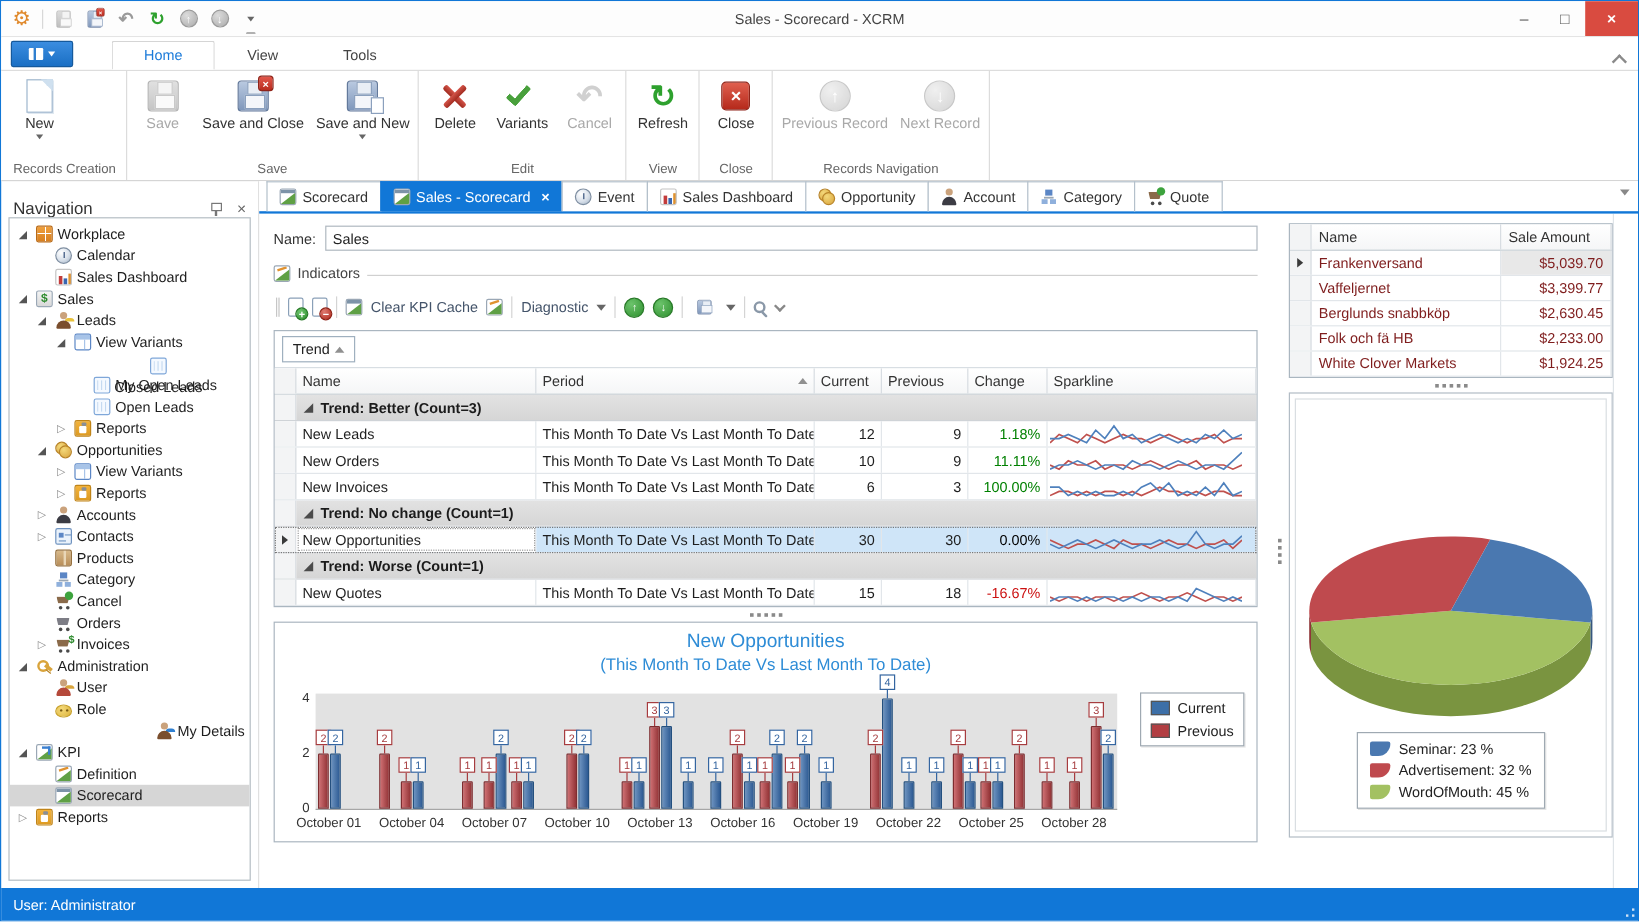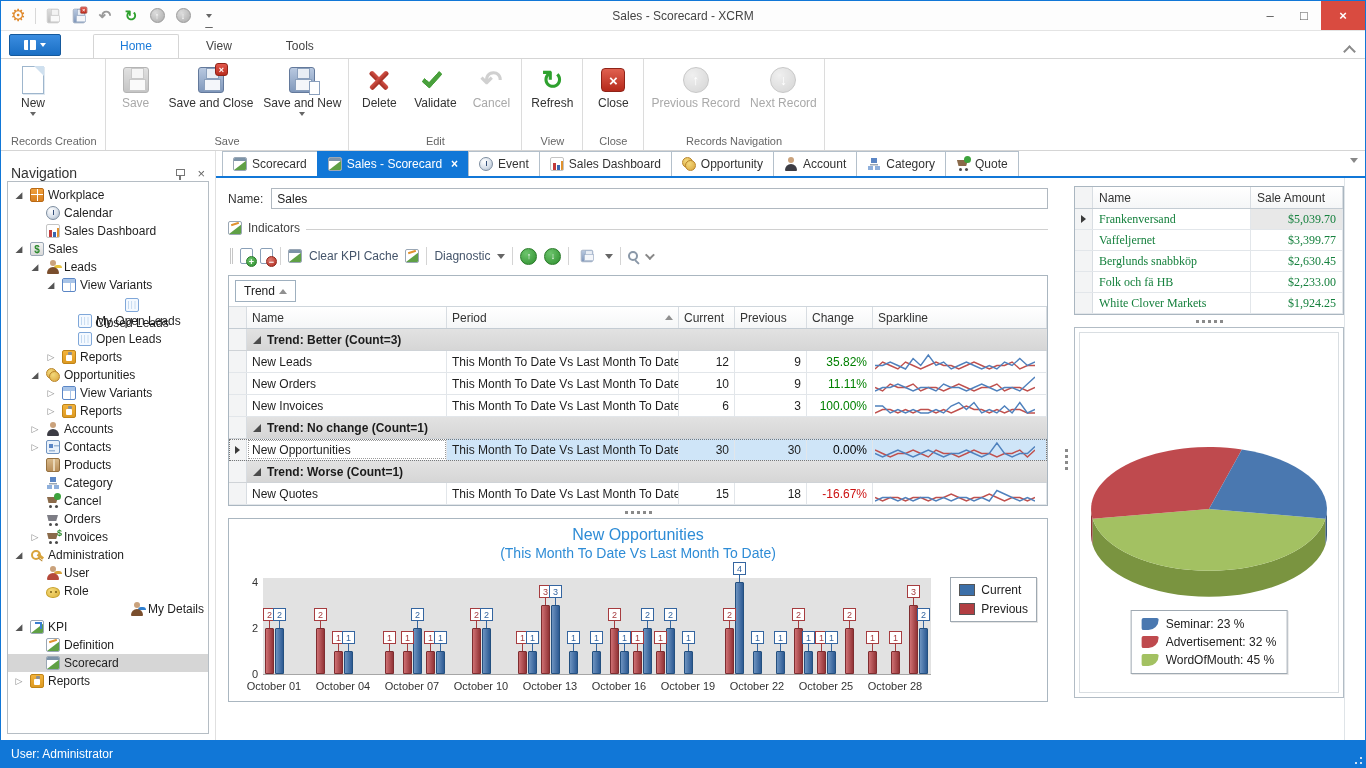--- a/index.html
+++ b/index.html
@@ -155,21 +155,21 @@
   .bar-legend { position:absolute; right:10px; top:58px; border:1px solid #9fa9b2; background:#fff; padding:5px 8px; display:flex; flex-direction:column; gap:5px; box-shadow:1px 1px 0 #e4e4e4; }
   .bl-item { display:flex; align-items:center; gap:6px; font-size:12px; color:#222; }
   .bl-swatch { width:16px; height:12px; border:1px solid #555; }
 
   
   .right-panel { width:270px; display:flex; flex-direction:column; padding-top:8px; }
   .sales-table { border:1px solid #aab6c0; background:#fff; }
   .st-header { display:flex; height:22px; background:linear-gradient(#fff,#f5f6f7); border-bottom:1px solid #c4ccd3; }
   .st-hcell { display:flex; align-items:center; padding:0 6px; border-right:1px solid #d8dde2; font-size:12px; color:#333; }
   .st-row { display:flex; height:21px; border-bottom:1px solid #e2e6ea; }
-  .st-cell { display:flex; align-items:center; padding:0 6px; border-right:1px solid #e2e6ea; font-size:12px; color:#15803d; white-space:nowrap; overflow:hidden;font-family:Liberation Serif, serif; }
+  .st-cell { display:flex; align-items:center; padding:0 6px; border-right:1px solid #e2e6ea; font-size:12px; color:#7f1d1d; white-space:nowrap; overflow:hidden; }
   .st-row.sel .amt { background:#e8e8e8; }
   .pie-panel { border:1px solid #b2bcc5; background:#fff; height:371px; padding:4px; }
   .pie-inner { border:1px solid #d9dee2; height:100%; position:relative; }
   .pie-legend { position:absolute; left:50%; transform:translateX(-50%); bottom:18px; border:1px solid #9fa9b2; background:#fff; padding:6px 10px; display:flex; flex-direction:column; gap:4px; box-shadow:1px 1px 0 #e4e4e4; }
   .pl-item { display:flex; align-items:center; gap:7px; font-size:12px; color:#222; white-space:nowrap; }
   .pl-swatch { width:17px; height:12px; border-radius:2px 2px 11px 2px; }
   .right-strip { flex:1; border-left:1px solid #dfe4e8; }
 
   
   .statusbar { height:27px; background:#1177d7; display:flex; align-items:center; color:#fff; font-size:12px; padding:0 10px; position:relative; }
@@ -332,21 +332,21 @@
           <div class="rb-btn">
             <div class="ico32">
               <span class="i-xred"></span>
             </div>
             <div class="rb-label">Delete</div>
           </div>
           <div class="rb-btn">
             <div class="ico32">
               <span class="i-check"></span>
             </div>
-            <div class="rb-label">Validate</div>
+            <div class="rb-label">Variants</div>
           </div>
           <div class="rb-btn dis">
             <div class="ico32">
               <span class="i-undo">↶</span>
             </div>
             <div class="rb-label">Cancel</div>
           </div>
         </div>
         <div class="rb-grouplabel">Edit</div>
       </div>
@@ -662,21 +662,21 @@
                     <span class="g-grouptri"></span>
                     <span>Trend: Better (Count=3)</span>
                   </div>
                 </div>
                 <div class="g-row">
                   <div class="g-ind"></div>
                   <div class="g-cell namecell" style="width: 200px;">New Leads</div>
                   <div class="g-cell" style="width: 232px;">This Month To Date Vs Last Month To Date</div>
                   <div class="g-cell num" style="width: 56px;">12</div>
                   <div class="g-cell num" style="width: 72px;">9</div>
-                  <div class="g-cell num" style="width: 66px; color: rgb(0, 128, 0);">35.82%</div>
+                  <div class="g-cell num" style="width: 66px; color: rgb(0, 128, 0);">1.18%</div>
                   <div class="g-cell" style="width: 172px; flex: 1 1 0%; padding: 0px 2px;">
                     <svg width="160" height="18">
                       <polyline points="0.0,16.0 7.6,9.0 15.2,12.5 22.9,16.0 30.5,9.0 38.1,12.5 45.7,16.0 53.3,12.5 61.0,9.0 68.6,12.5 76.2,12.5 83.8,16.0 91.4,12.5 99.0,9.0 106.7,12.5 114.3,16.0 121.9,12.5 129.5,12.5 137.1,9.0 144.8,16.0 152.4,12.5 160.0,12.5" fill="none" stroke="#c0504d" stroke-width="1.4"></polyline>
                       <polyline points="0.0,12.5 7.6,12.5 15.2,9.0 22.9,12.5 30.5,16.0 38.1,5.5 45.7,12.5 53.3,2.0 61.0,12.5 68.6,9.0 76.2,16.0 83.8,12.5 91.4,9.0 99.0,12.5 106.7,16.0 114.3,12.5 121.9,16.0 129.5,9.0 137.1,12.5 144.8,5.5 152.4,12.5 160.0,9.0" fill="none" stroke="#4f81bd" stroke-width="1.4"></polyline>
                     </svg>
                   </div>
                 </div>
                 <div class="g-row">
                   <div class="g-ind"></div>
                   <div class="g-cell namecell" style="width: 200px;">New Orders</div>

